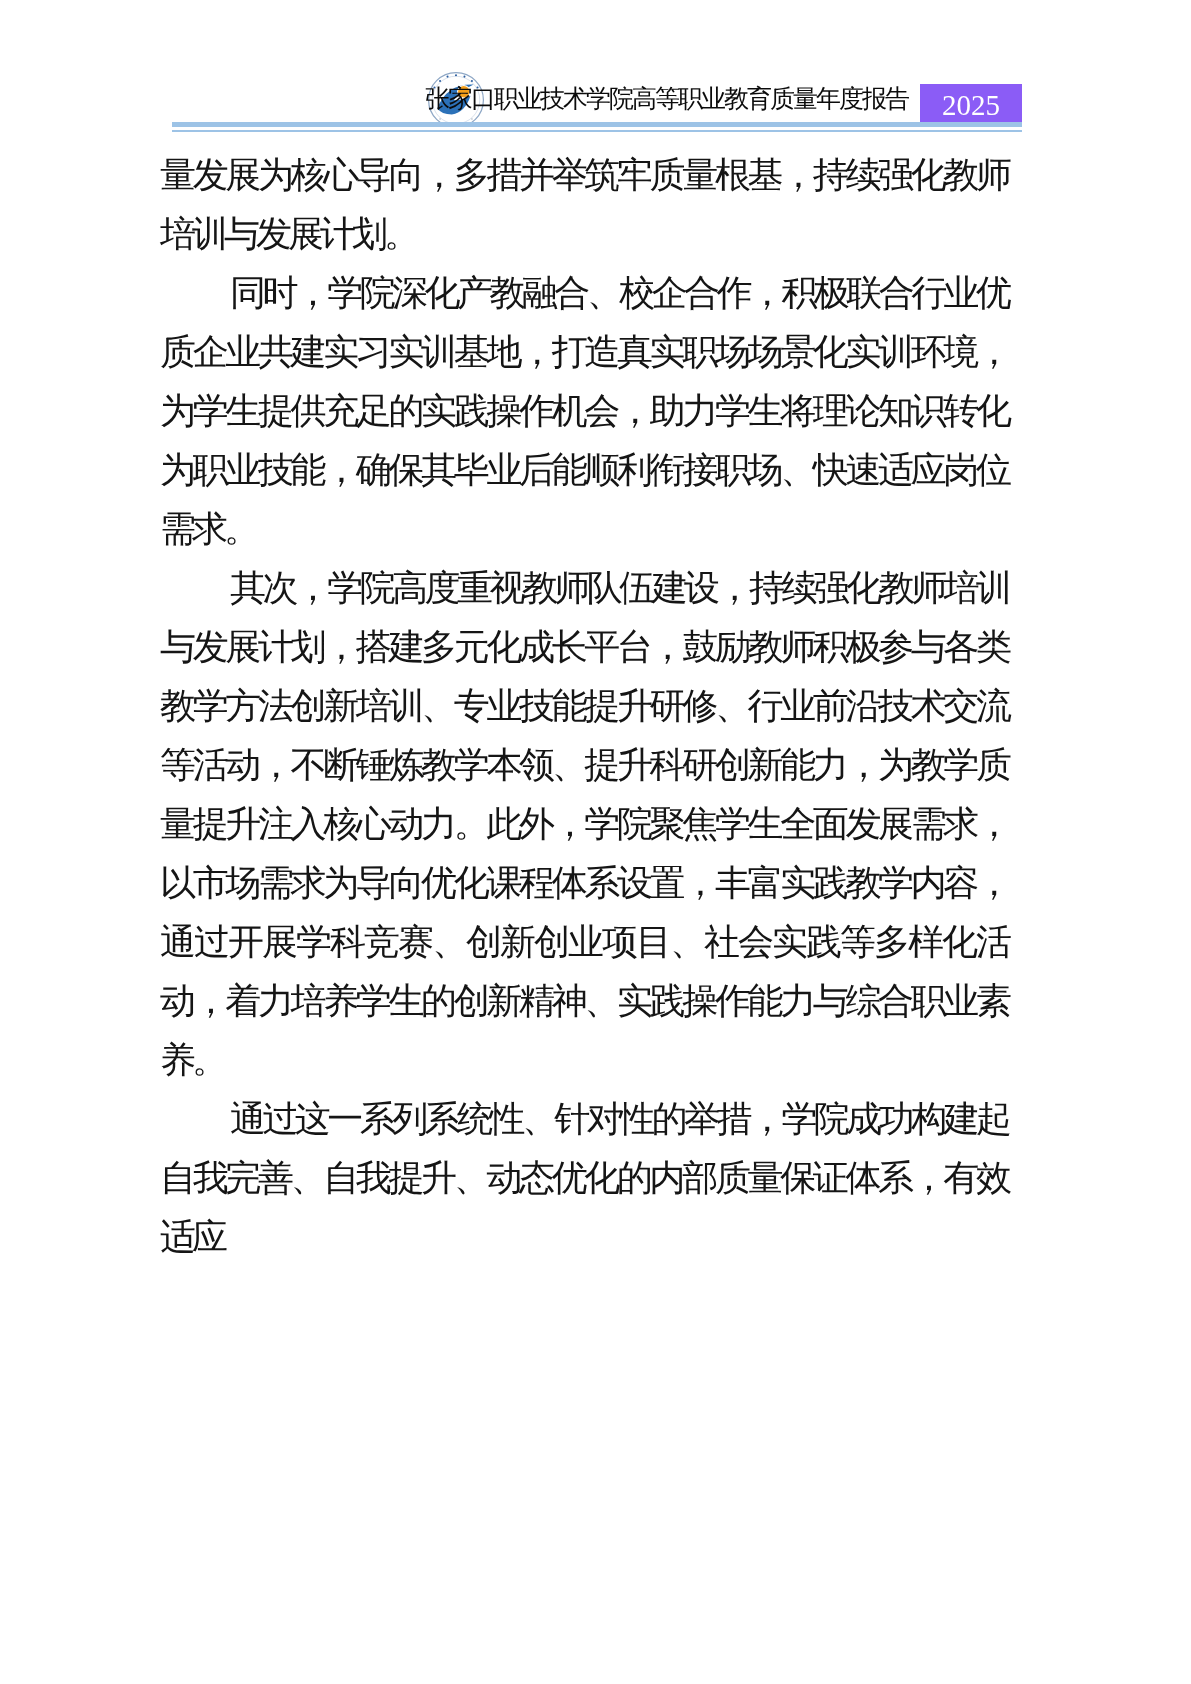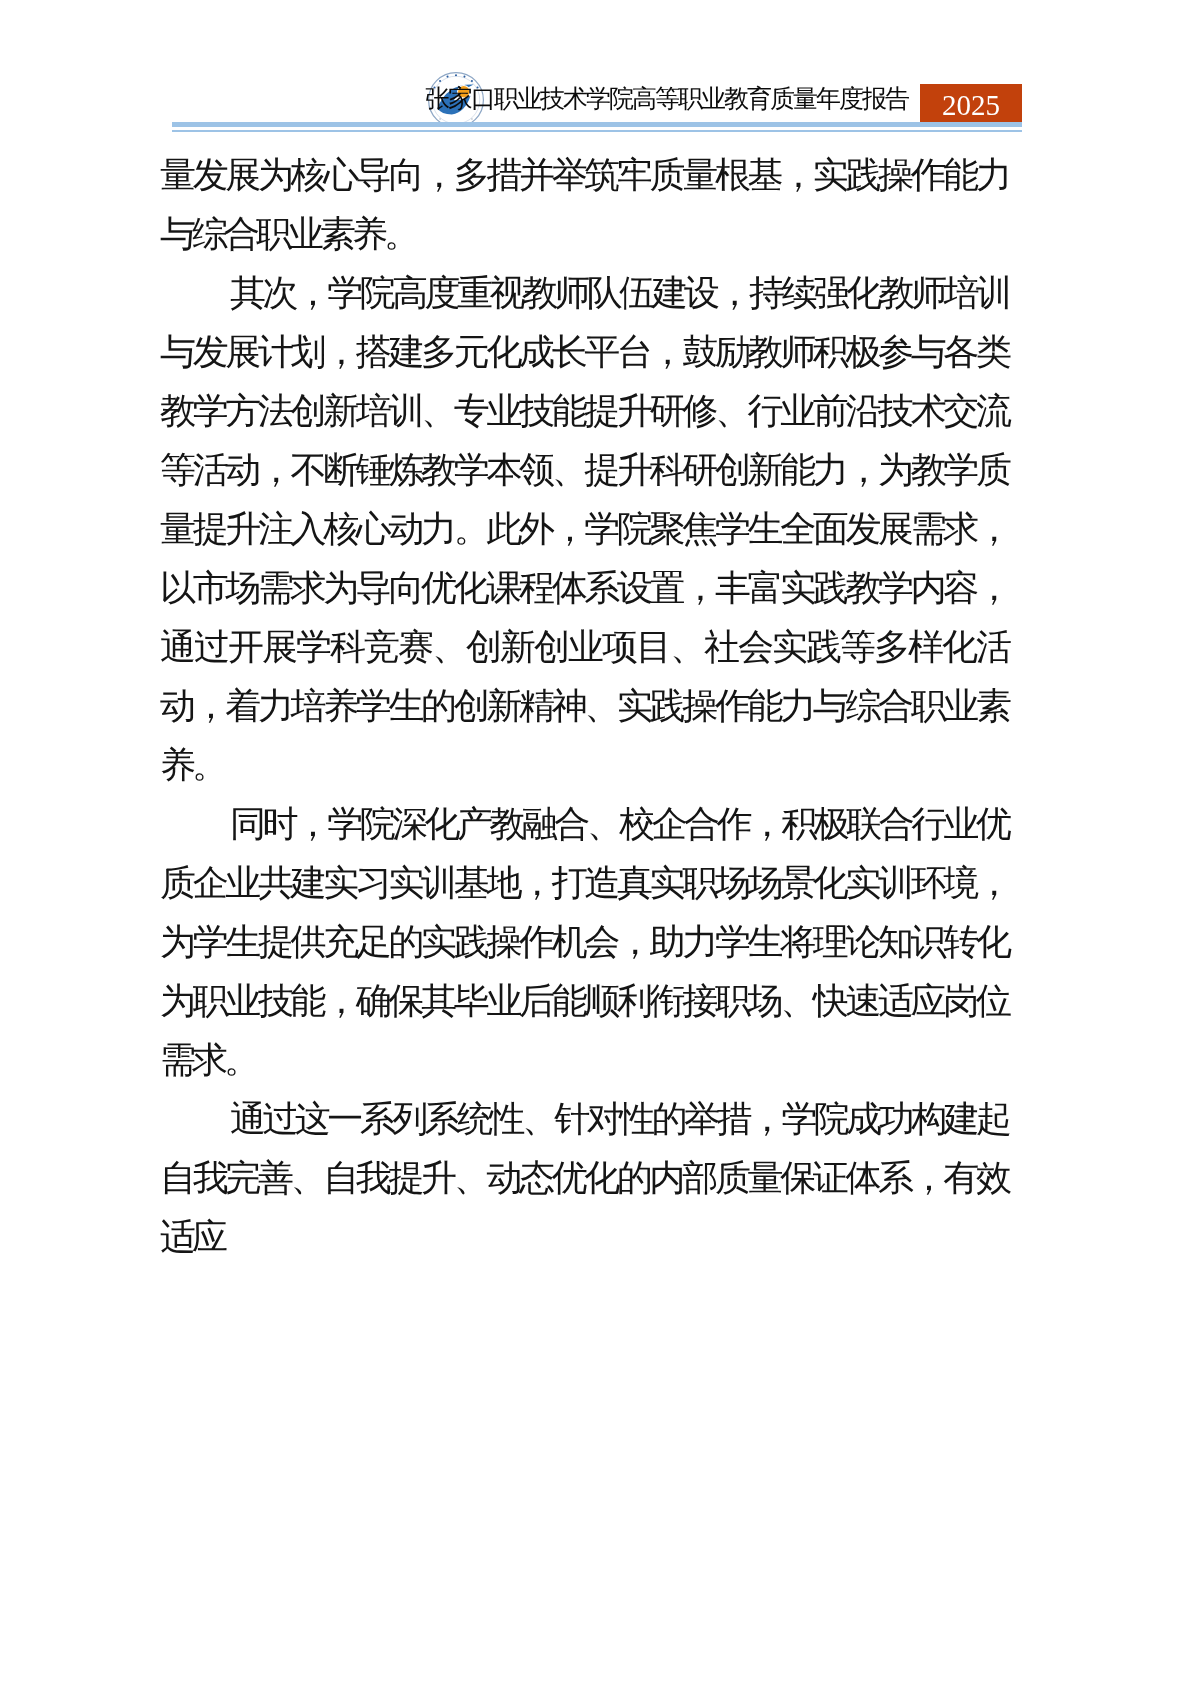--- a/index.html
+++ b/index.html
@@ -114,26 +114,26 @@
         <circle cx="44.4" cy="47.4" r="0.8"></circle>
       </g>
 
       <path d="M11 37 Q20 13 46 14 Q33 20 27 29 Q35 30 43 25 Q38 41 25 43 Q15 43 11 37 Z" fill="#2c71b8"></path>
 
       <circle cx="36.5" cy="21" r="6" fill="#f6a01a" stroke="#ffffff" stroke-width="1"></circle>
     </svg>
 
     <div class="header-title">张家口职业技术学院高等职业教育质量年度报告</div>
 
-    <div class="year-badge" style="background: #c2410c;">2025</div>
+    <div class="year-badge" style="background: #8b5cf6;">2025</div>
 
     <div class="header-rule" style="border-top-color: rgb(157, 195, 230); border-bottom-color: rgb(157, 195, 230);"></div>
   </div>
 
   <div class="body-text">
-      <p class="para">量发展为核心导向，多措并举筑牢质量根基，实践操作能力与综合职业素养。</p>
+      <p class="para">量发展为核心导向，多措并举筑牢质量根基，持续强化教师培训与发展计划。</p>
+      <p class="para indent">同时，学院深化产教融合、校企合作，积极联合行业优质企业共建实习实训基地，打造真实职场场景化实训环境，为学生提供充足的实践操作机会，助力学生将理论知识转化为职业技能，确保其毕业后能顺利衔接职场、快速适应岗位需求。</p>
       <p class="para indent">其次，学院高度重视教师队伍建设，持续强化教师培训与发展计划，搭建多元化成长平台，鼓励教师积极参与各类教学方法创新培训、专业技能提升研修、行业前沿技术交流等活动，不断锤炼教学本领、提升科研创新能力，为教学质量提升注入核心动力。此外，学院聚焦学生全面发展需求，以市场需求为导向优化课程体系设置，丰富实践教学内容，通过开展学科竞赛、创新创业项目、社会实践等多样化活动，着力培养学生的创新精神、实践操作能力与综合职业素养。</p>
-      <p class="para indent">同时，学院深化产教融合、校企合作，积极联合行业优质企业共建实习实训基地，打造真实职场场景化实训环境，为学生提供充足的实践操作机会，助力学生将理论知识转化为职业技能，确保其毕业后能顺利衔接职场、快速适应岗位需求。</p>
       <p class="para indent">通过这一系列系统性、针对性的举措，学院成功构建起自我完善、自我提升、动态优化的内部质量保证体系，有效适应</p>
     </div>
 
 
 </div>
 
 </body></html>

